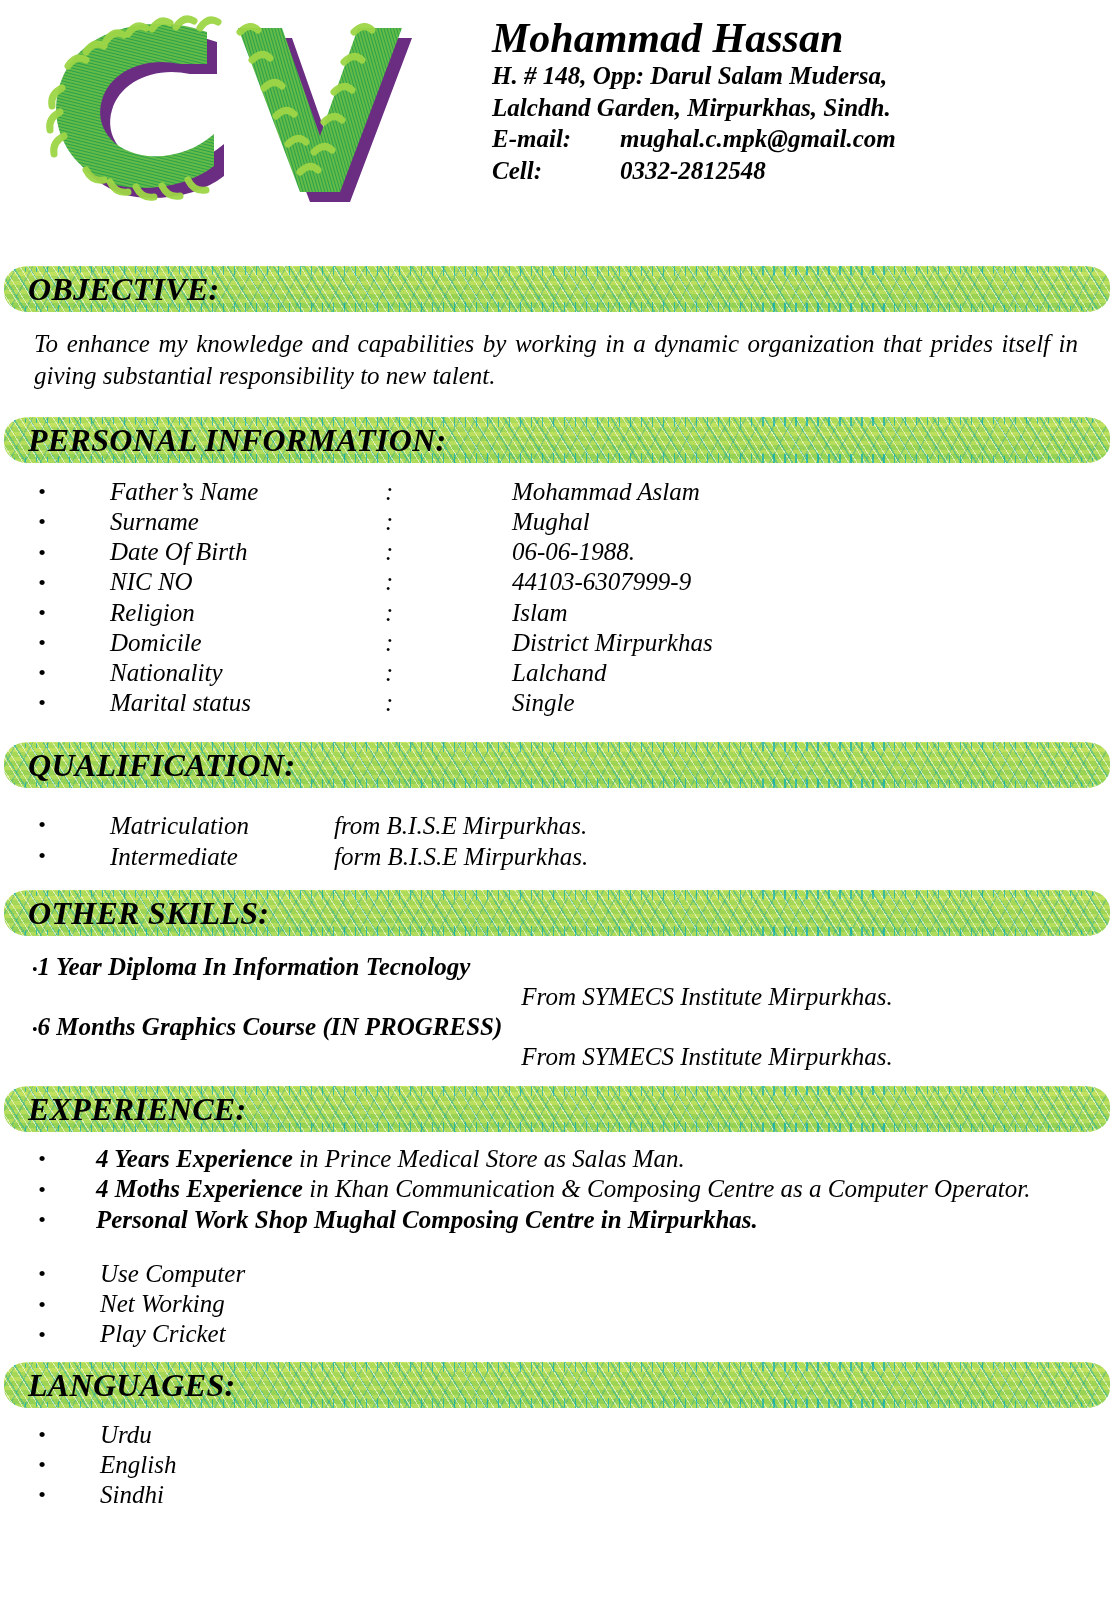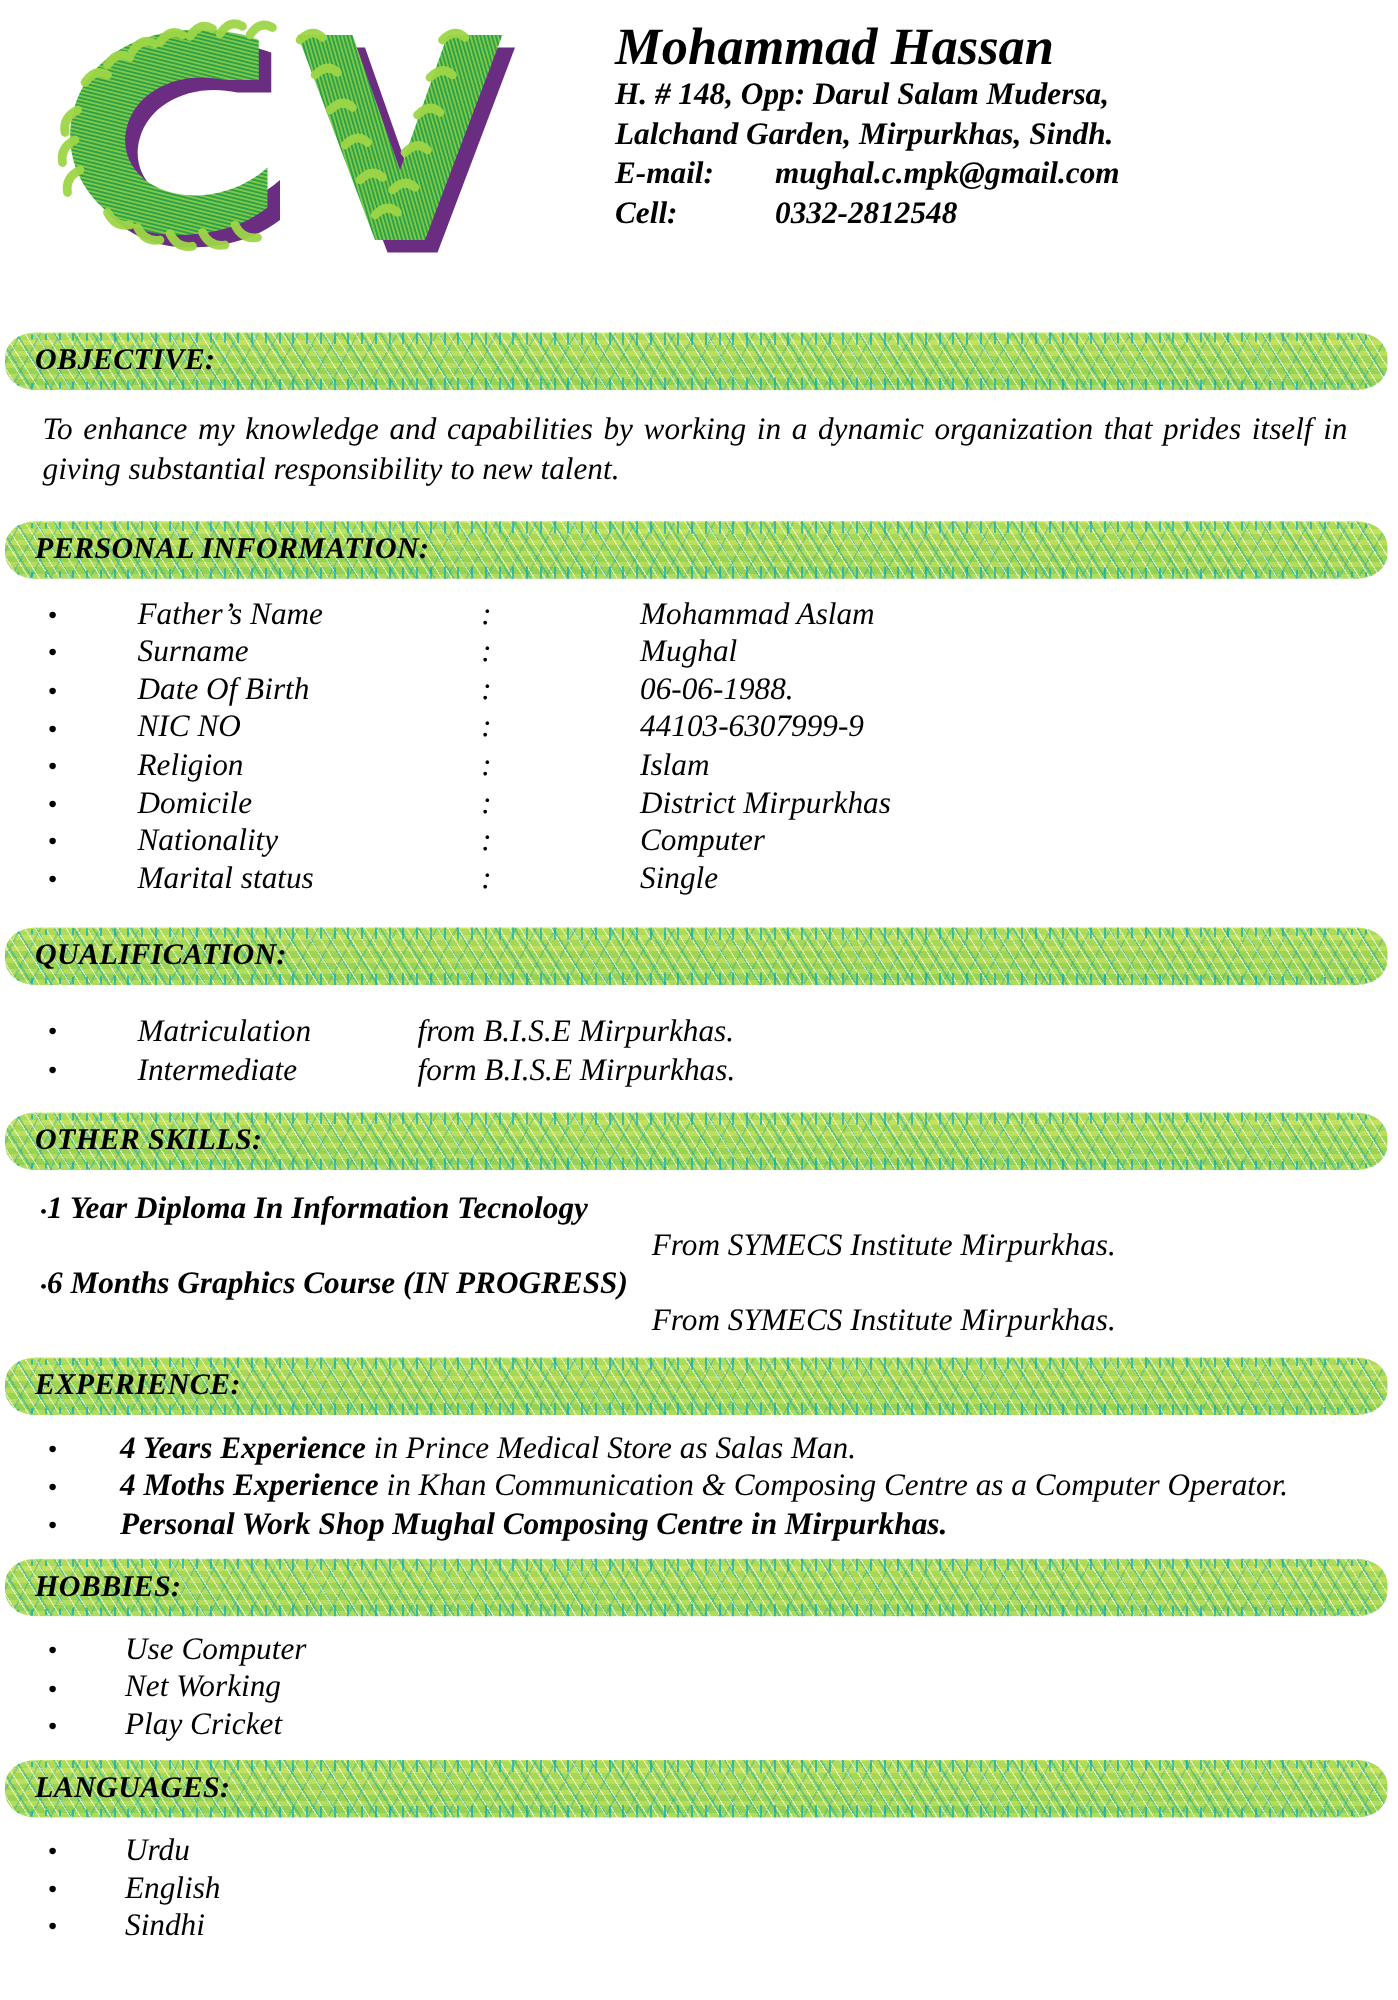--- a/index.html
+++ b/index.html
@@ -128,21 +128,21 @@
         rgba(0,170,190,0.75) 3px, rgba(0,170,190,0.75) 4.5px,
         rgba(0,0,0,0) 4.5px, rgba(0,0,0,0) 11px);
     border-radius: 50%;
     opacity: 0.9;
   }
   .banner-title {
     position: absolute;
     left: 24px;
     top: 50%;
     transform: translateY(-50%);
-    font-size: 24px;
+    font-size: 32px;
     font-weight: bold;
     font-style: italic;
     color: #000000;
     letter-spacing: 0.3px;
     white-space: nowrap;
     z-index: 3;
   }
 
   .section { position: relative; }
 
@@ -310,21 +310,21 @@
   <div class="banner">
     <div class="banner-title">PERSONAL INFORMATION:</div>
   </div>
   <ul class="bullets" id="personal-list">
     <li class="bullet-row"><span class="bullet-dot">•</span><span class="pi-label">Father’s Name</span><span class="pi-colon">:</span><span class="pi-value">Mohammad Aslam</span></li>
     <li class="bullet-row"><span class="bullet-dot">•</span><span class="pi-label">Surname</span><span class="pi-colon">:</span><span class="pi-value">Mughal</span></li>
     <li class="bullet-row"><span class="bullet-dot">•</span><span class="pi-label">Date Of Birth</span><span class="pi-colon">:</span><span class="pi-value">06-06-1988.</span></li>
     <li class="bullet-row"><span class="bullet-dot">•</span><span class="pi-label">NIC NO</span><span class="pi-colon">:</span><span class="pi-value">44103-6307999-9</span></li>
     <li class="bullet-row"><span class="bullet-dot">•</span><span class="pi-label">Religion</span><span class="pi-colon">:</span><span class="pi-value">Islam</span></li>
     <li class="bullet-row"><span class="bullet-dot">•</span><span class="pi-label">Domicile</span><span class="pi-colon">:</span><span class="pi-value">District Mirpurkhas</span></li>
-    <li class="bullet-row"><span class="bullet-dot">•</span><span class="pi-label">Nationality</span><span class="pi-colon">:</span><span class="pi-value">Computer</span></li>
+    <li class="bullet-row"><span class="bullet-dot">•</span><span class="pi-label">Nationality</span><span class="pi-colon">:</span><span class="pi-value">Lalchand</span></li>
     <li class="bullet-row"><span class="bullet-dot">•</span><span class="pi-label">Marital status</span><span class="pi-colon">:</span><span class="pi-value">Single</span></li>
   </ul>
 </div>
 
 <div class="sp-24"></div>
 
 <div class="section">
   <div class="banner">
     <div class="banner-title">QUALIFICATION:</div>
   </div>
@@ -361,23 +361,20 @@
   <ul class="bullets" id="experience-list">
     <li class="bullet-row"><span class="bullet-dot">•</span><span class="exp-strong">4 Years Experience</span><span class="exp-rest"> in Prince Medical Store as Salas Man.</span></li>
     <li class="bullet-row"><span class="bullet-dot">•</span><span class="exp-strong">4 Moths Experience</span><span class="exp-rest"> in Khan Communication &amp; Composing Centre  as a Computer Operator.</span></li>
     <li class="bullet-row"><span class="bullet-dot">•</span><span class="exp-strong">Personal Work Shop Mughal Composing Centre in Mirpurkhas.</span><span class="exp-rest"></span></li>
   </ul>
 </div>
 
 <div class="sp-12"></div>
 
 <div class="section">
-  <div class="banner">
-    <div class="banner-title">HOBBIES:</div>
-  </div>
   <ul class="bullets" id="hobbies-list">
     <li class="bullet-row"><span class="bullet-dot">•</span><span>Use Computer</span></li>
     <li class="bullet-row"><span class="bullet-dot">•</span><span>Net Working</span></li>
     <li class="bullet-row"><span class="bullet-dot">•</span><span>Play Cricket</span></li>
   </ul>
 </div>
 
 <div class="sp-12"></div>
 
 <div class="section">

